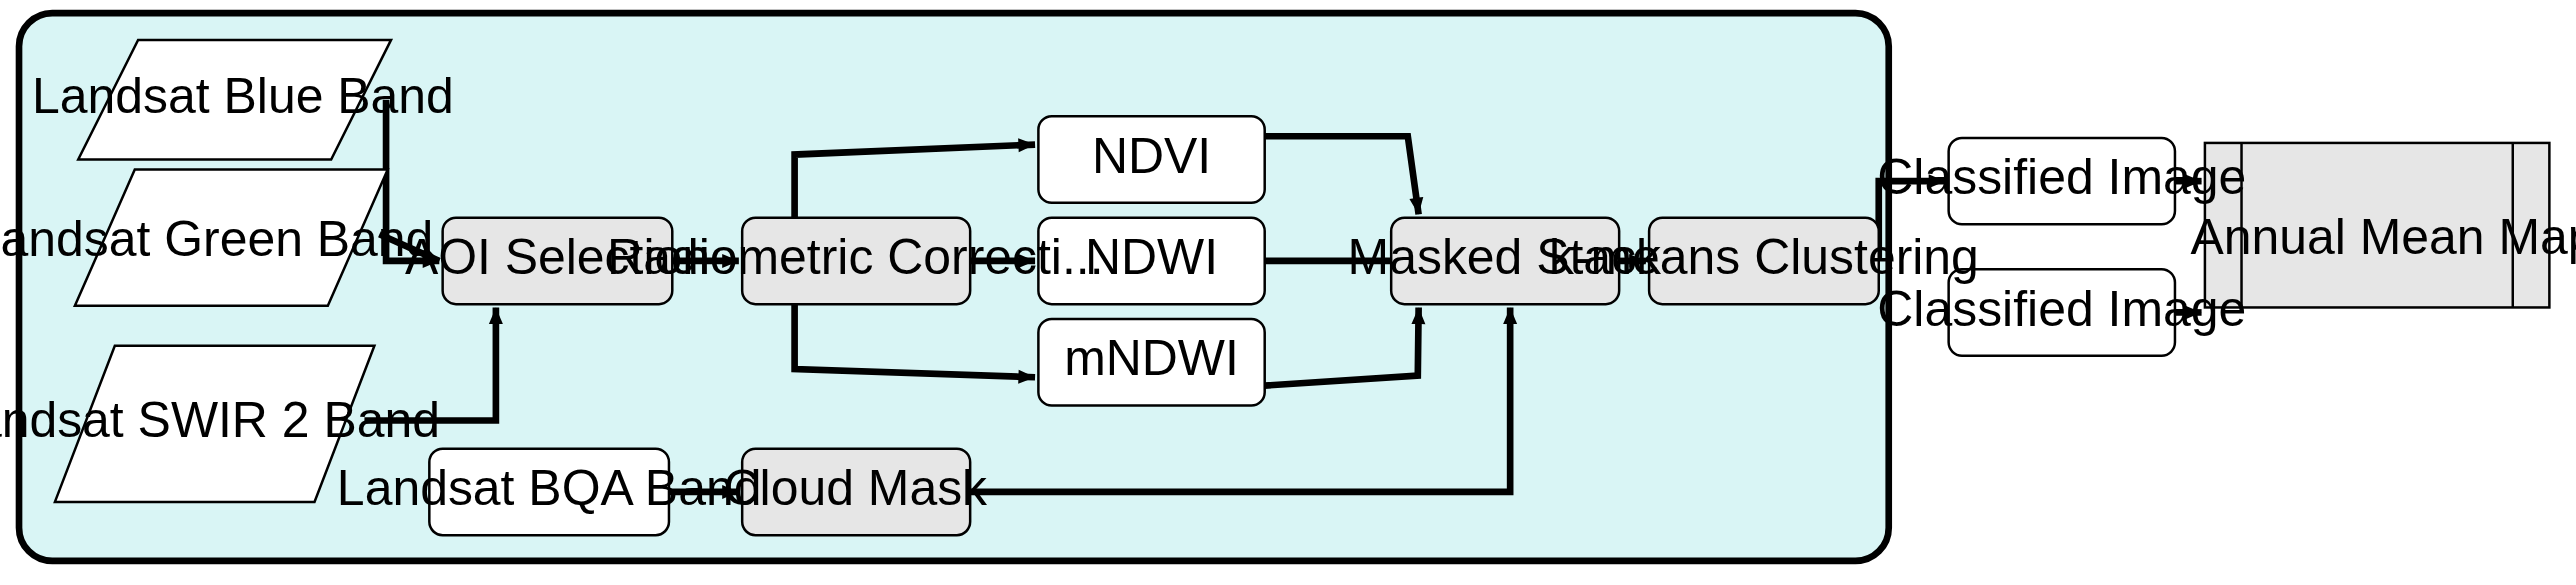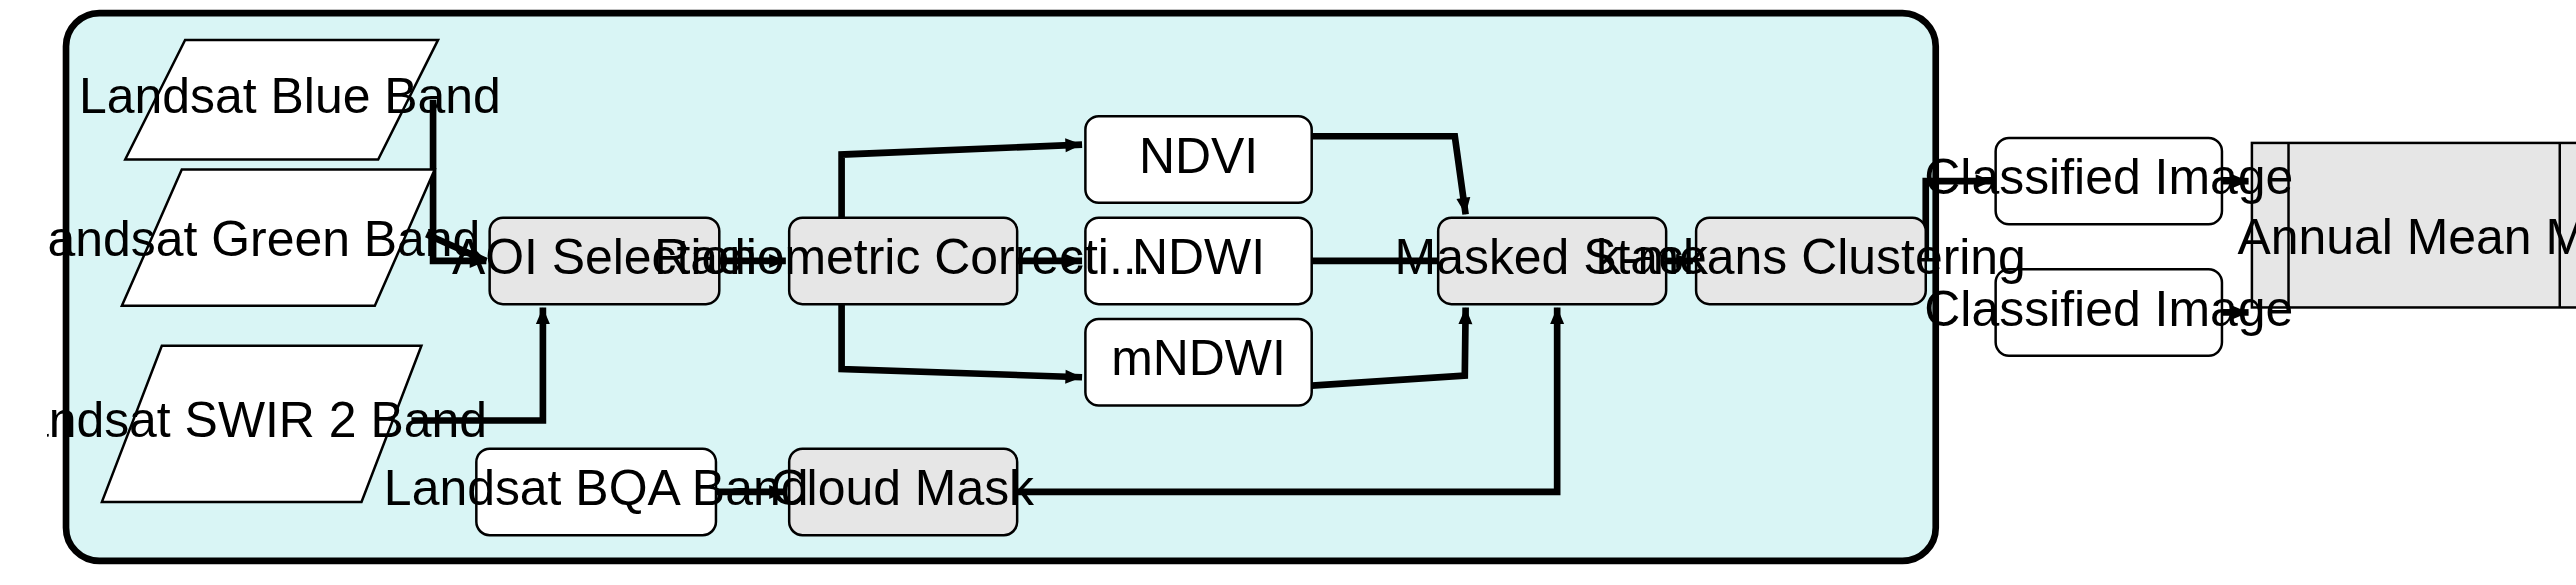--- a/index.html
+++ b/index.html
@@ -11,21 +11,20 @@
   body {
     width: 2576px;
     height: 585px;
     font-family: "Liberation Sans", sans-serif;
     overflow: hidden;
   }
   #diagram-root {
     position: relative;
     width: 2308px;
     height: 585px;
-    margin-left: 47px;
   }
   svg.flow {
     display: block;
     width: 2576px;
     height: 585px;
   }
   .node-label {
     font-family: "Liberation Sans", sans-serif;
     font-size: 30px;
     fill: #000000;

